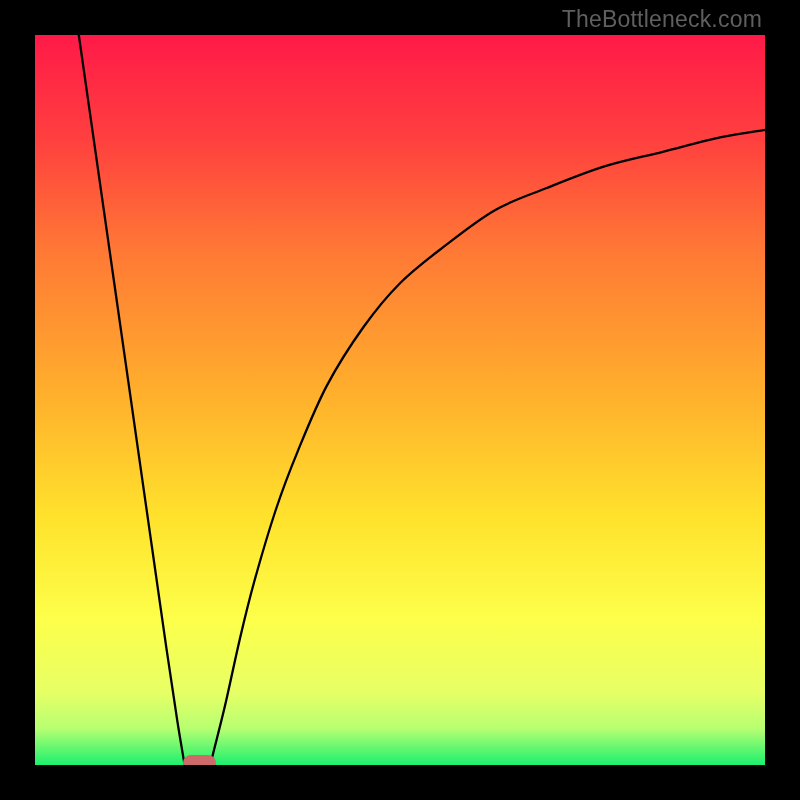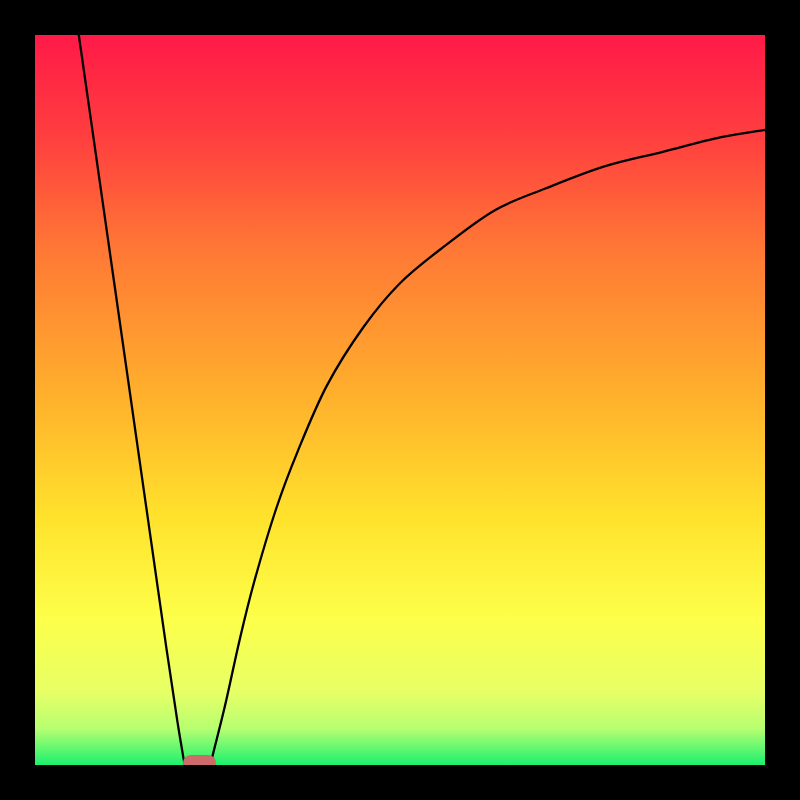--- a/index.html
+++ b/index.html
@@ -45,20 +45,21 @@
   .marker {
     position: absolute;
     border-radius: 999px;
   }
 </style>
 </head>
 <body>
 
 <div class="frame">
 
+  <div class="watermark">TheBottleneck.com</div>
 
   <div class="plot-area">
 
     <svg class="gradient-bg" viewBox="0 0 100 100" preserveAspectRatio="none">
       <defs>
         <linearGradient id="bg-grad" x1="0" y1="0" x2="0" y2="1">
             <stop offset="0%" stop-color="#ff1a48"></stop>
             <stop offset="14%" stop-color="#ff3f3f"></stop>
             <stop offset="30%" stop-color="#ff7a35"></stop>
             <stop offset="50%" stop-color="#ffb22c"></stop>

